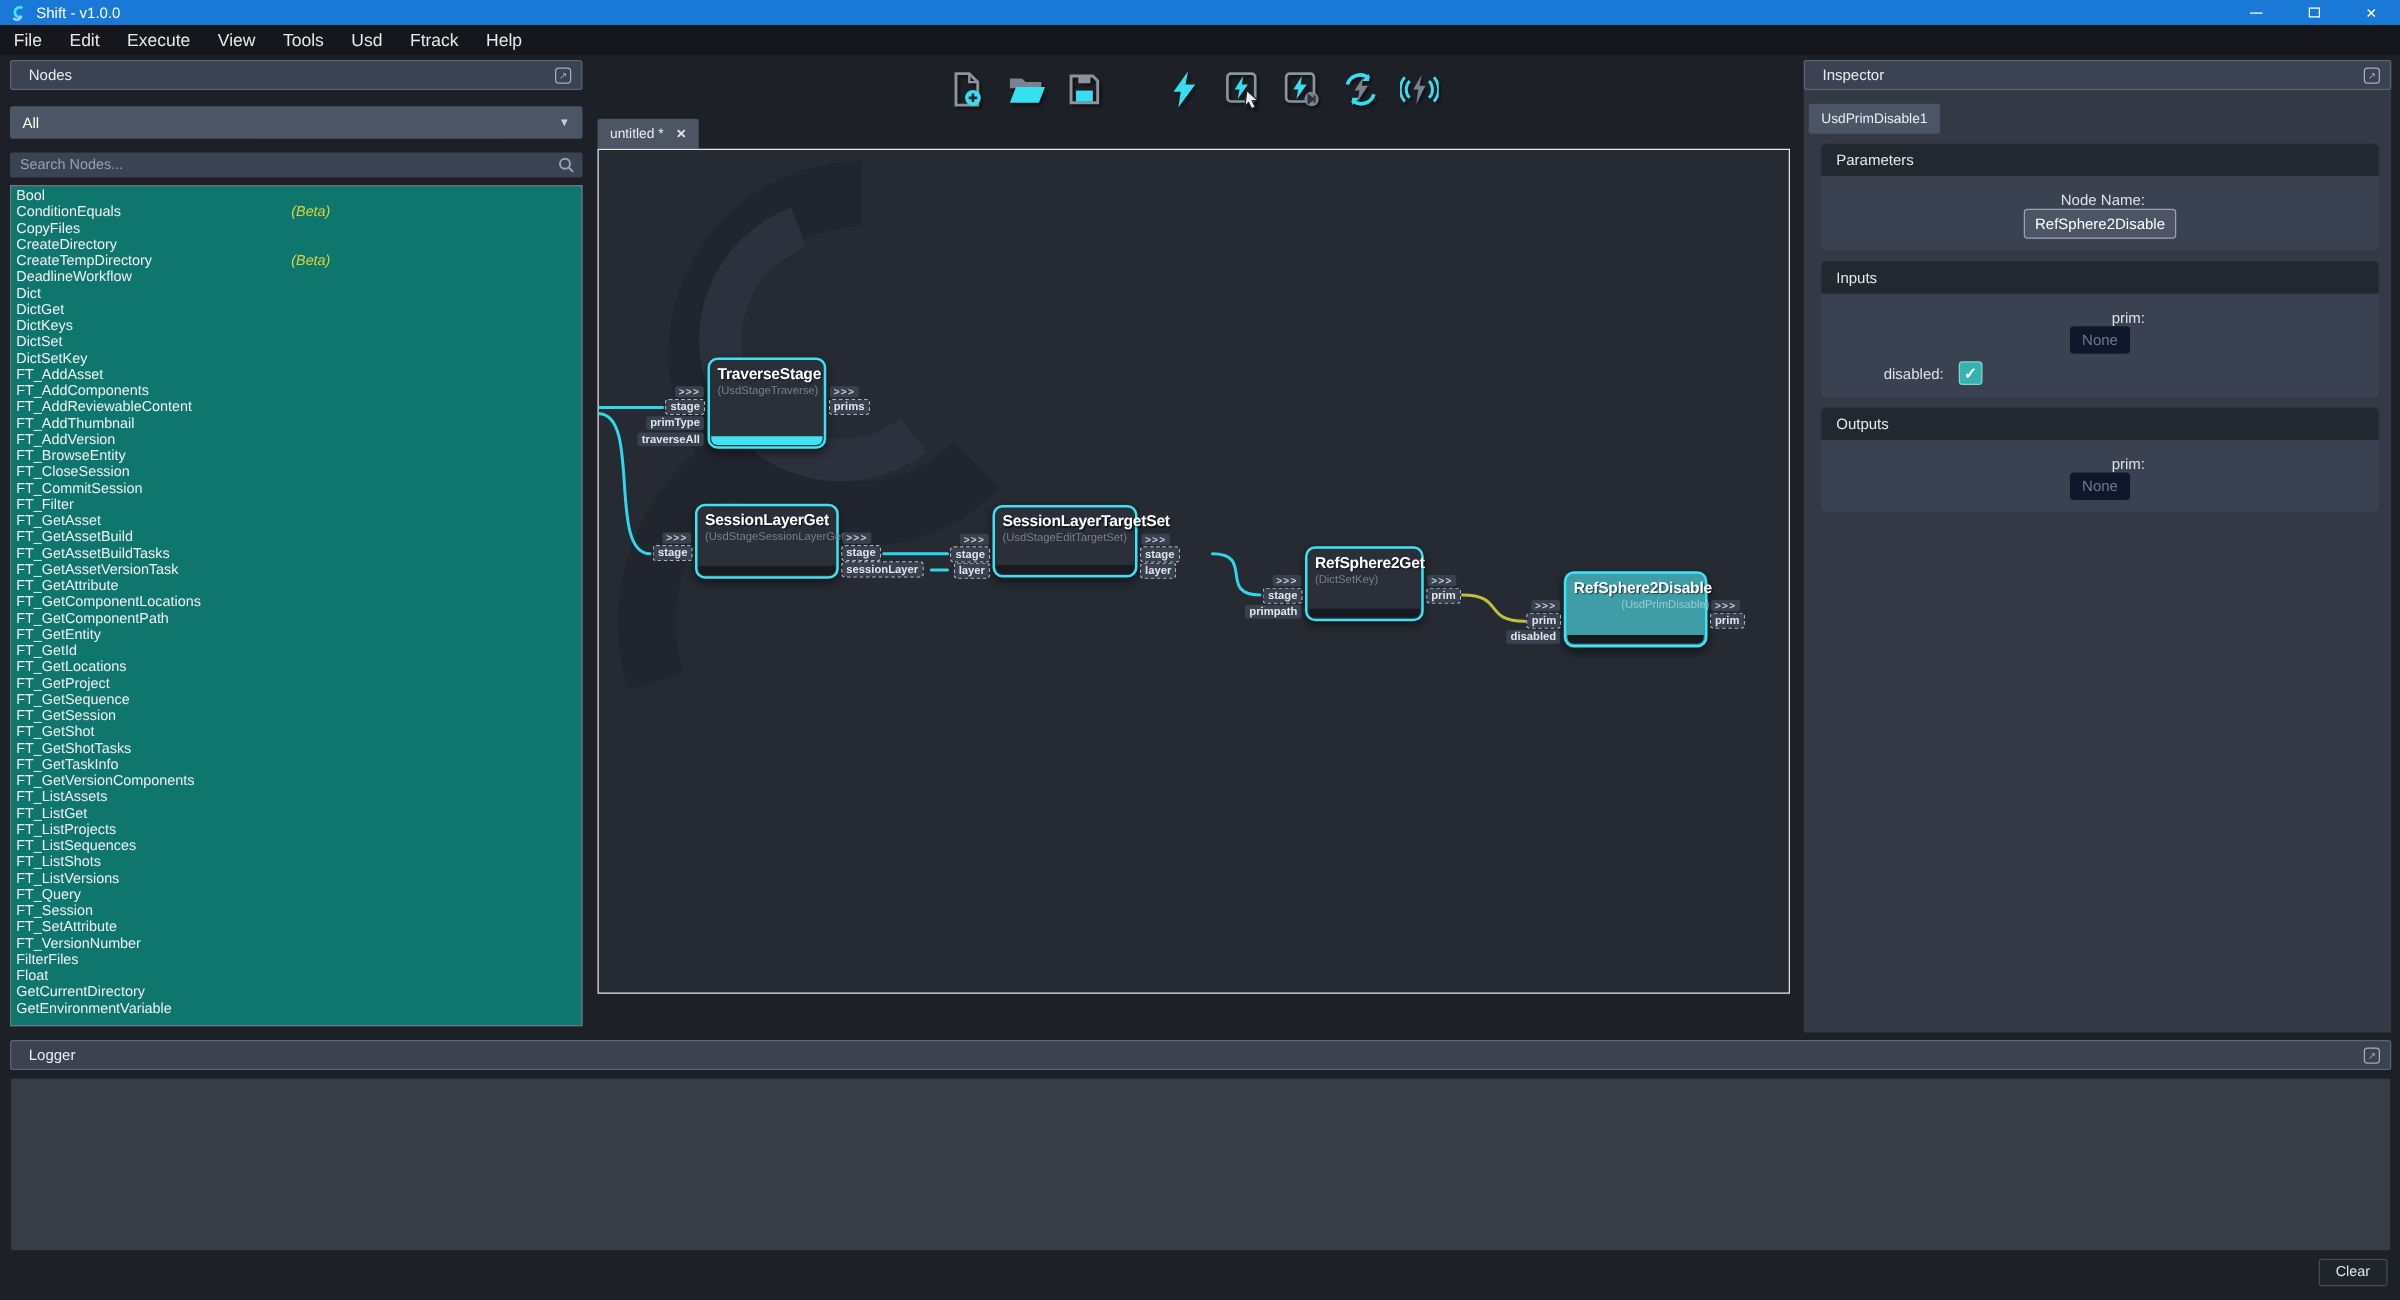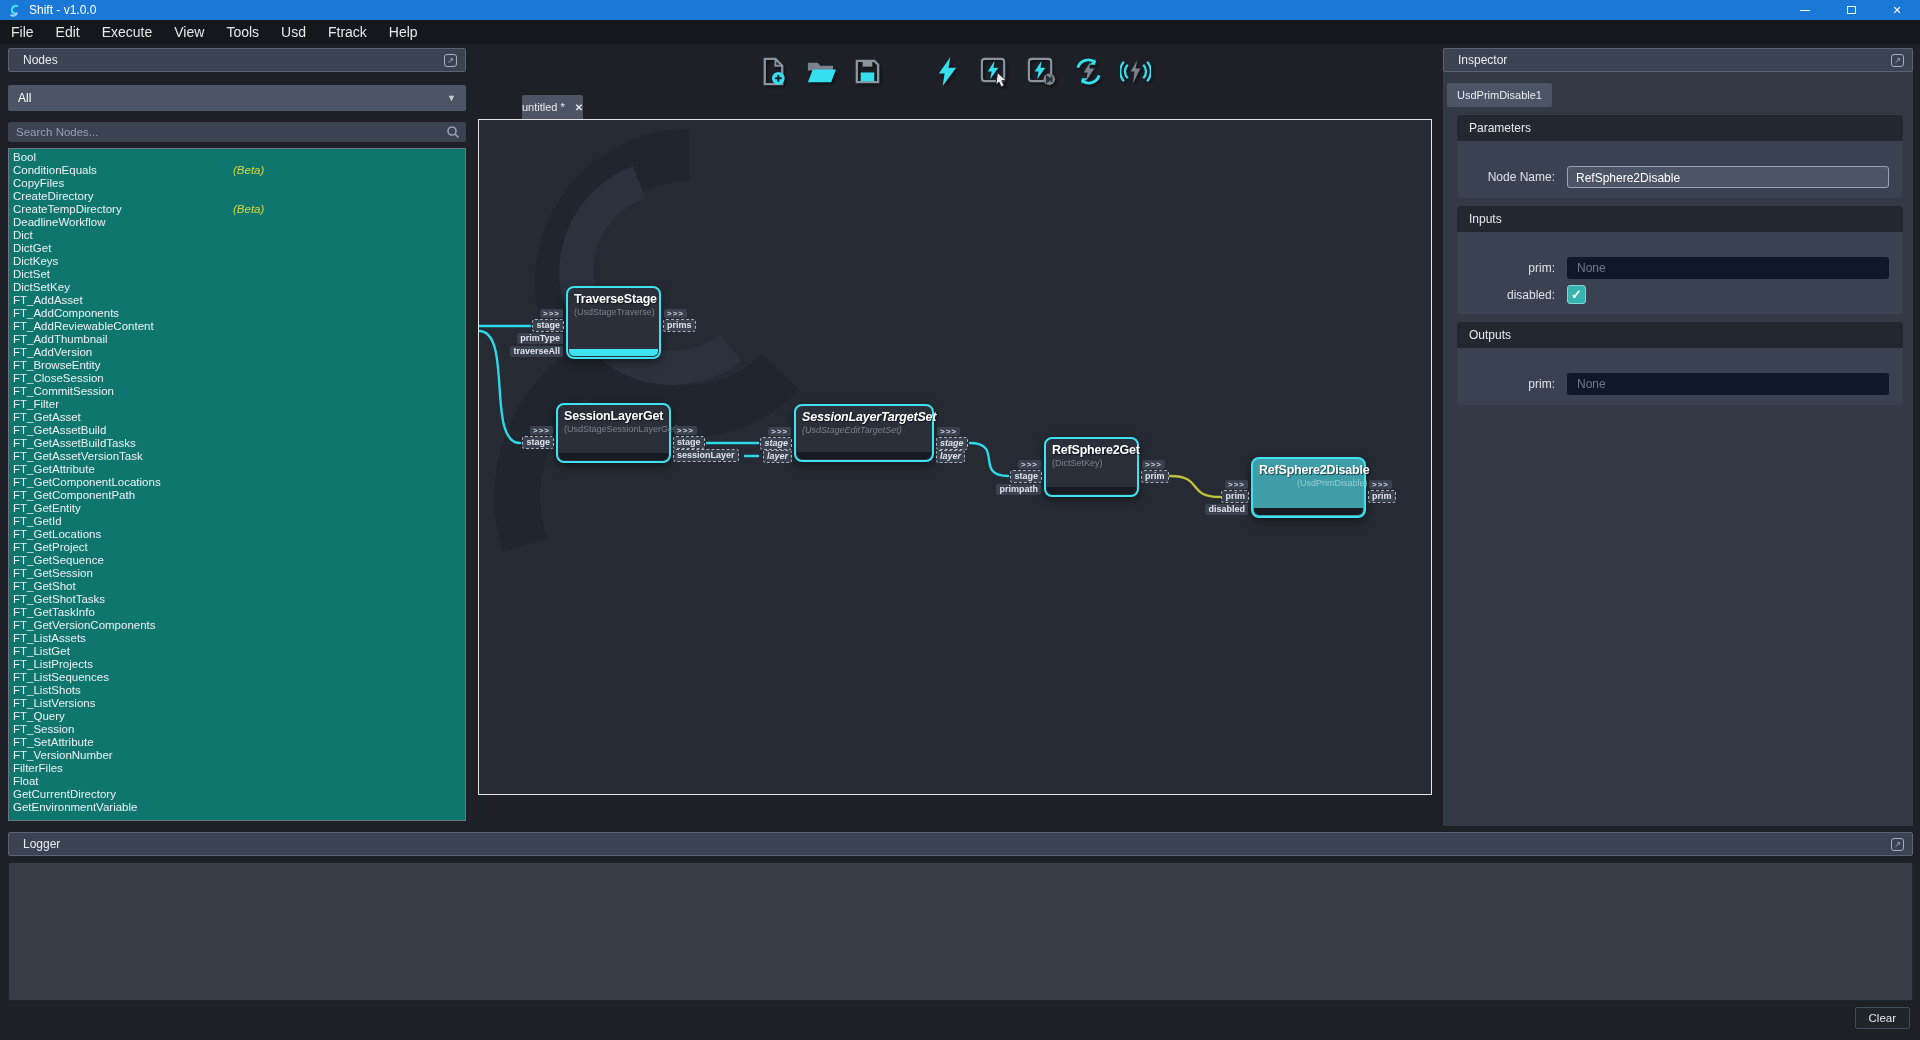--- a/index.html
+++ b/index.html
@@ -48,21 +48,21 @@
 
   
   #center { position:absolute; left:474px; top:0; width:960px; height:782px; }
   #toolbar { position:absolute; top:8px; left:0; right:0; display:flex; justify-content:center;
     align-items:center; gap:9px; }
   .tool { width:38px; height:38px; display:flex; align-items:center; justify-content:center; }
   .tool svg { width:31px; height:31px; filter:drop-shadow(2px 2px 1px rgba(0,0,0,.45)); }
   .tgap { width:24px; }
   #tabbar { position:absolute; top:51px; left:4px; height:24px; display:flex; }
   .tab { background:#4d5565; color:#e8ecf1; font-size:11px; display:flex; align-items:center;
-    gap:10px; padding:0 0; border-radius:2px 2px 0 0;margin-left:44px; }
+    gap:10px; padding:0 10px; border-radius:2px 2px 0 0; }
   .tab .x { font-size:10px; color:#e2e7ed; font-weight:bold; }
   #canvas { position:absolute; top:75px; left:4px; width:954px; height:676px;
     background:#262a33; border:1px solid #e5e5e5; overflow:hidden; }
   #canvas svg.layer { position:absolute; left:0; top:0; }
 
   
   .gnode { position:absolute; background:#2a2f3a; border:2px solid #3fe2f1; border-radius:8px;
     box-shadow:0 3px 8px rgba(0,0,0,.5); }
   .gnode.teal { background:#3f9da7; }
   .gtitle { font-size:12.5px; font-weight:bold; color:#fff; padding:4px 6px 0; white-space:nowrap;
@@ -83,21 +83,21 @@
   
   #inspector { position:absolute; left:1443px; top:4px; width:470px; height:778px; background:#333945; }
   #inspector-tab { display:inline-block; margin:11px 0 0 4px; background:#4c5565; padding:6px 10px;
     font-size:11px; color:#e9edf2; border-radius:2px; }
   .section { margin:8px 10px 0 14px; }
   .section:first-of-type { margin-top:13px; }
   .sec-hdr { height:26px; line-height:26px; background:#23272f; padding:0 12px; font-size:12px;
     color:#e6eaef; border-radius:4px 4px 0 0; }
   .sec-body { background:#3a4150; border-radius:0 0 4px 4px; padding:8px 14px 10px; }
   .irow { display:flex; align-items:center; margin-top:6px; }
-  .irow:first-child { margin-top:17px; }
+  .irow:first-child { margin-top:4px;flex-direction:column; }
   .ilabel { width:84px; text-align:right; margin-right:12px; font-size:12px; color:#dde2e9; }
   .itext { flex:1; height:22px; line-height:22px; background:#4c5565; border:1px solid #9ba3b2;
     border-radius:3px; color:#fff; font-size:12px; padding:0 8px; }
   .inone { flex:1; height:22px; line-height:22px; background:#0f172a; border-radius:3px;
     color:#6f7987; font-size:12px; padding:0 10px; }
   .checkbox { width:19px; height:19px; background:#36b3ae; border:1px solid #7fd6d2; border-radius:3px;
     color:#fff; font-size:13px; line-height:17px; text-align:center; font-weight:bold; }
 
   
   #logger-hdr { position:absolute; left:8px; top:832px; width:1905px; }
@@ -318,21 +318,21 @@
             <div class="ports pin">
               <span class="chip exec">&gt;&gt;&gt;</span>
               <span class="chip dashed">stage</span>
             </div>
             <div class="ports pout">
               <span class="chip exec">&gt;&gt;&gt;</span>
               <span class="chip dashed">stage</span>
               <span class="chip dashed">sessionLayer</span>
             </div>
           </div>
-          <div class="gnode" style="left: 315px; top: 284px; width: 140px; height: 58px; font-style: italic;">
+          <div class="gnode" style="left: 315px; top: 284px; width: 116px; height: 58px;">
             <div class="gtitle">SessionLayerTargetSet</div>
             <div class="gsub">(UsdStageEditTargetSet)</div>
             <div class="gfoot"></div>
             <div class="ports pin">
               <span class="chip exec">&gt;&gt;&gt;</span>
               <span class="chip dashed">stage</span>
               <span class="chip dashed">layer</span>
             </div>
             <div class="ports pout">
               <span class="chip exec">&gt;&gt;&gt;</span>

